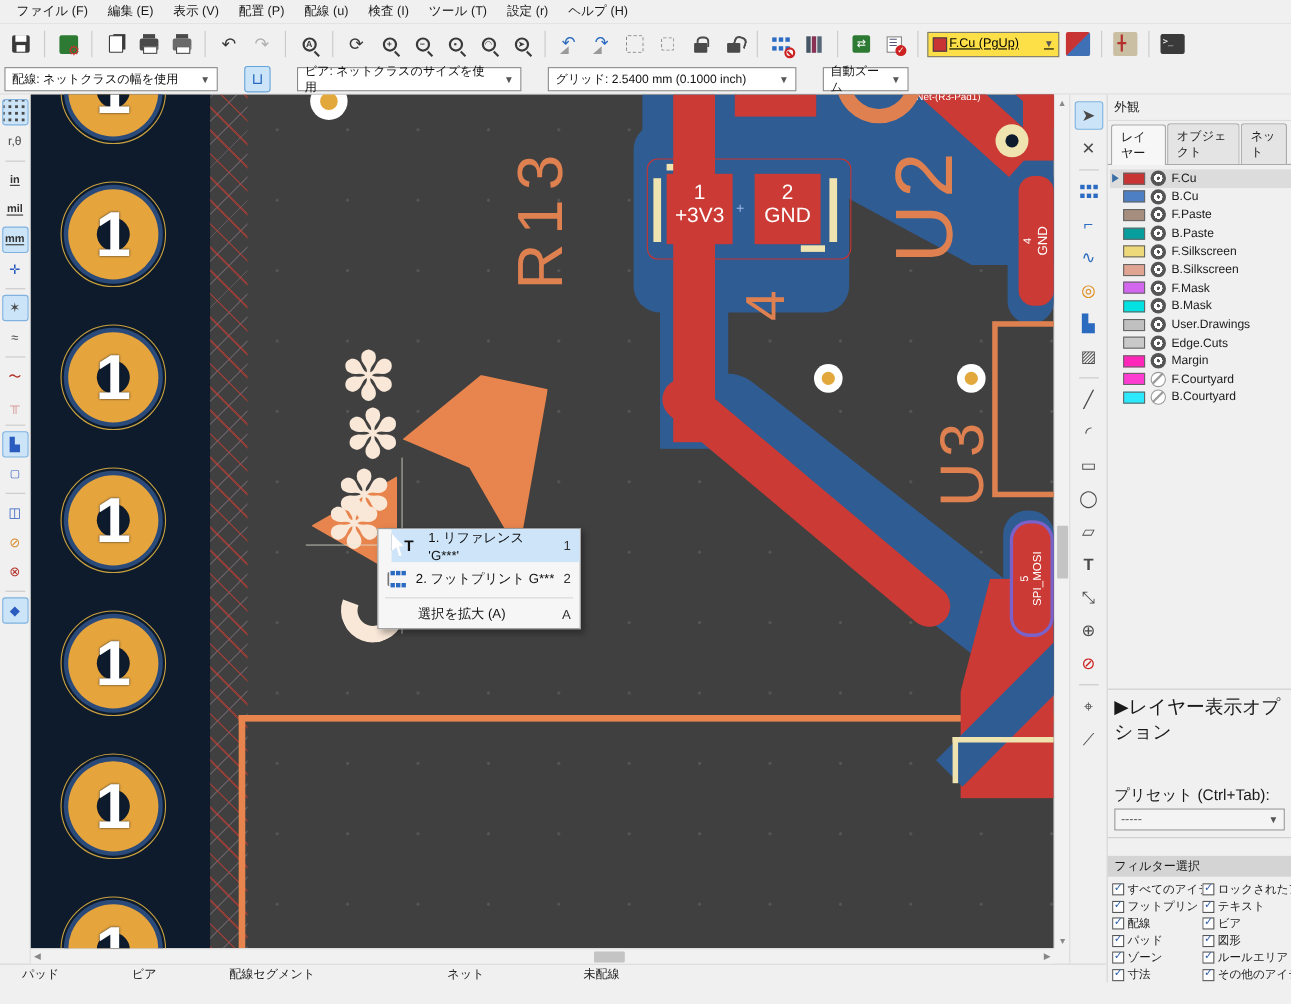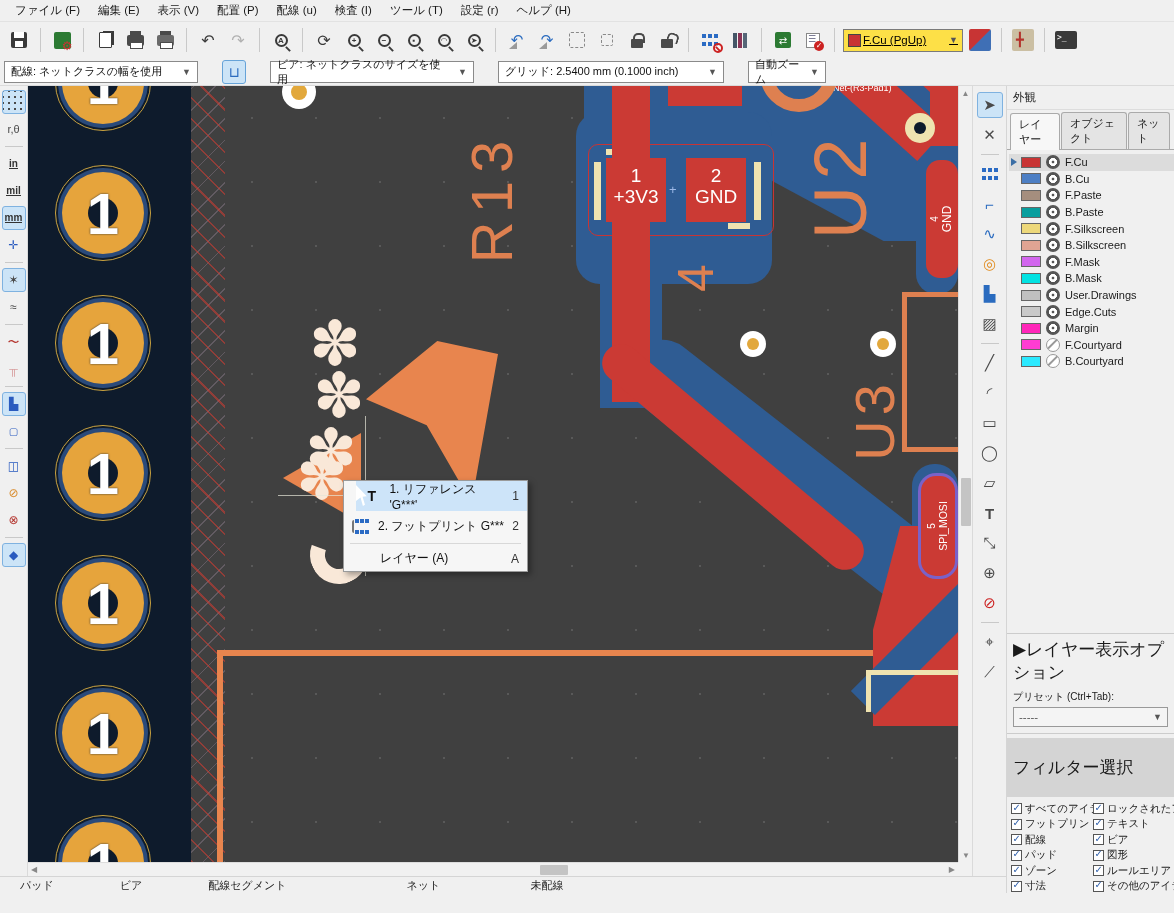--- a/index.html
+++ b/index.html
@@ -150,24 +150,24 @@
   .lrow.sel { background:#DCDCDC; }
   .lrow.sel::before { content:""; position:absolute; left:2px; width:0; height:0; border-top:4px solid transparent; border-bottom:4px solid transparent; border-left:6px solid #3B6EA5; }
   .lsw { width:20px; height:11px; border:1px solid #666; flex:none; }
   .eye { width:14px; height:14px; border-radius:50%; flex:none; background:radial-gradient(circle at 50% 50%, #555 0 1.5px, #fff 1.6px 3.8px, #555 3.9px); }
   .eye-off { width:14px; height:14px; border-radius:50%; flex:none; border:1.5px solid #999; background:#fff; position:relative; }
   .eye-off::after { content:""; position:absolute; left:-1px; top:4.5px; width:13px; height:1.6px; background:#999; transform:rotate(-45deg); }
   .lname { font-size:11px; }
   .rp-mid { flex:1; }
   .disp-opt { padding:4px 6px; border-top:1px solid #CCC; font-size:17px; }
   .preset { padding:2px 6px 6px; border-bottom:1px solid #CCC; }
-  .preset .pl { font-size:10px; margin-bottom:3px; }
+  .preset .pl { font-size:14px; margin-bottom:3px;margin-top:31px; }
   .pdd { height:20px; border:1px solid #999; background:#F4F4F4; display:flex; align-items:center; padding:0 5px; color:#555; }
   .pdd .chev { margin-left:auto; font-size:9px; }
-  .fil-hdr { background:#D4D4D4; padding:18px 6px; font-size:17px; margin-top:4px; }
+  .fil-hdr { background:#D4D4D4; padding:2px 6px; font-size:11px; margin-top:16px; }
   .fil-grid { display:grid; grid-template-columns:82px 1fr; padding:5px 0 0 4px; row-gap:1.5px; }
   .fitem { display:flex; align-items:center; gap:3px; overflow:hidden; white-space:nowrap; font-size:10.5px; height:14px;}
   .cb { width:11px; height:11px; border:1px solid #555; background:#fff; flex:none; position:relative; }
   .cb::after { content:"✓"; position:absolute; left:0.5px; top:-2.5px; font-size:10px; font-weight:bold; color:#2F5FAA; }
 </style>
 </head>
 <body>
 
 <div class="app">
 
@@ -503,21 +503,21 @@
                       <i></i>
                       <i></i>
                       <i></i>
                     </span>
                   </span>
                 <span>2. フットプリント G***</span>
                 <span class="sc">2</span>
               </div>
               <div class="msep"></div>
               <div class="mi simple">
-                <span>レイヤー (A)</span>
+                <span>選択を拡大 (A)</span>
                 <span class="sc">A</span>
               </div>
             </div>
 
             <div class="cursor" style="left:328px;top:399px"></div>
           </div>
 
           <div class="vscroll">
             <div style="padding-top:3px">▲</div>
             <div class="vthumb" style="top:392px;height:48px"></div>

